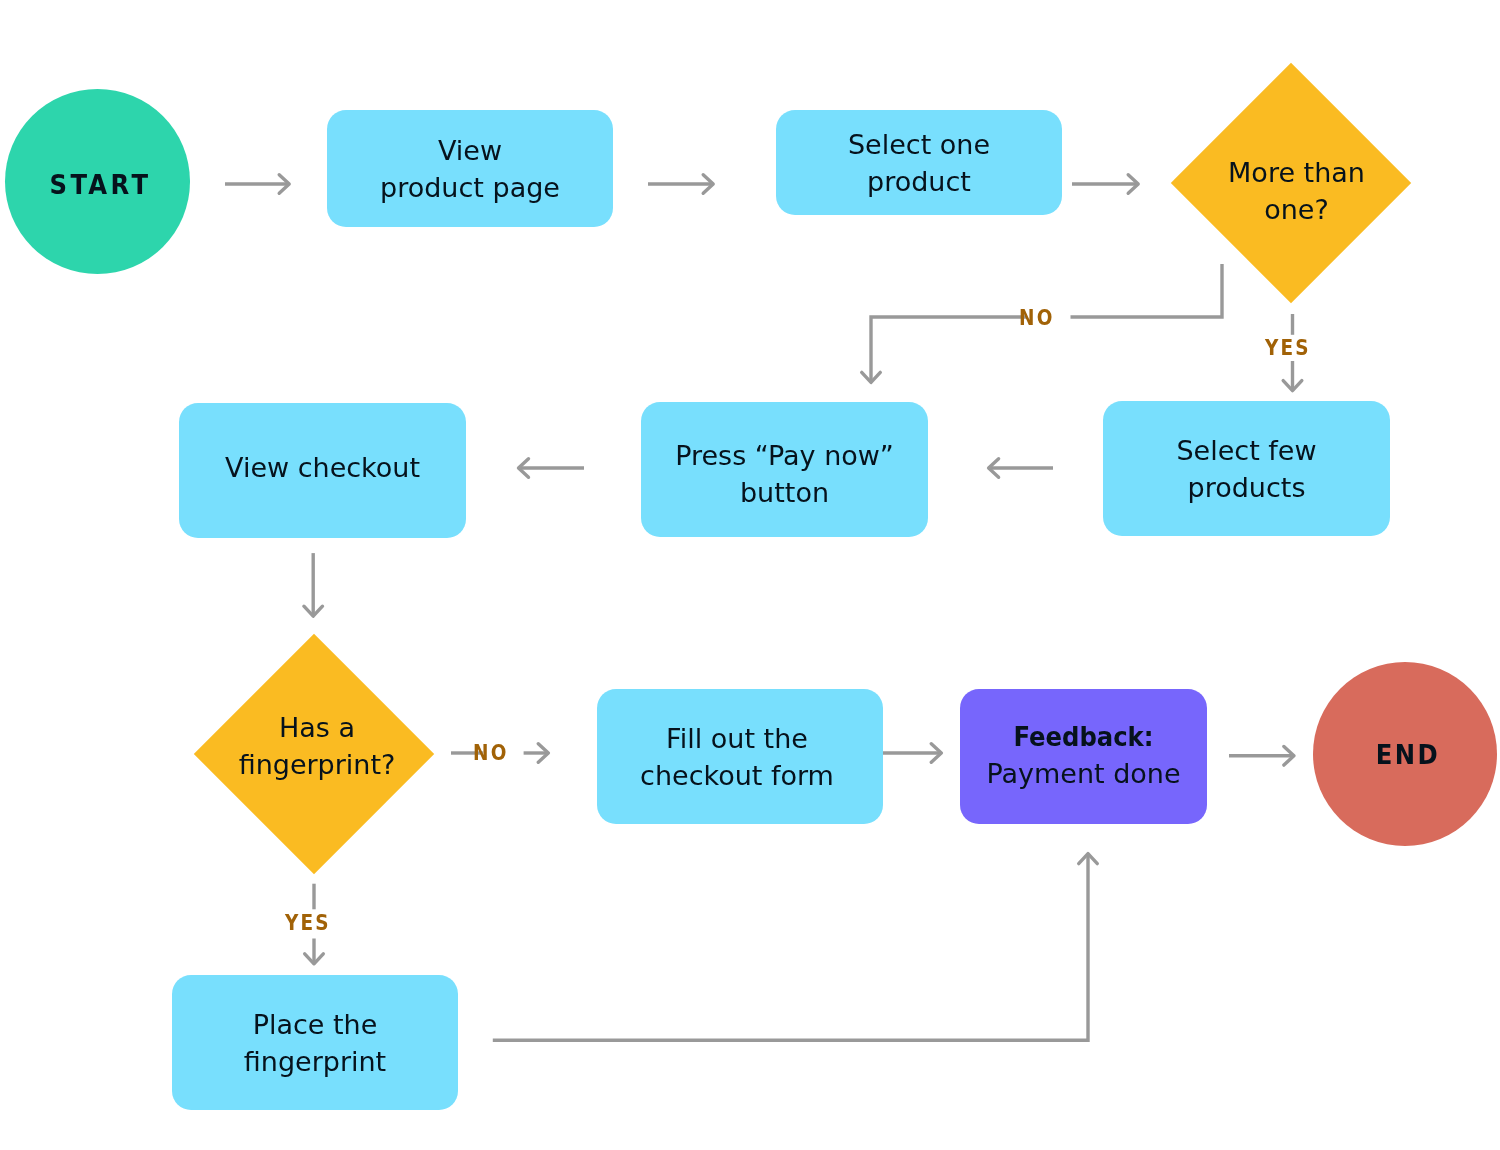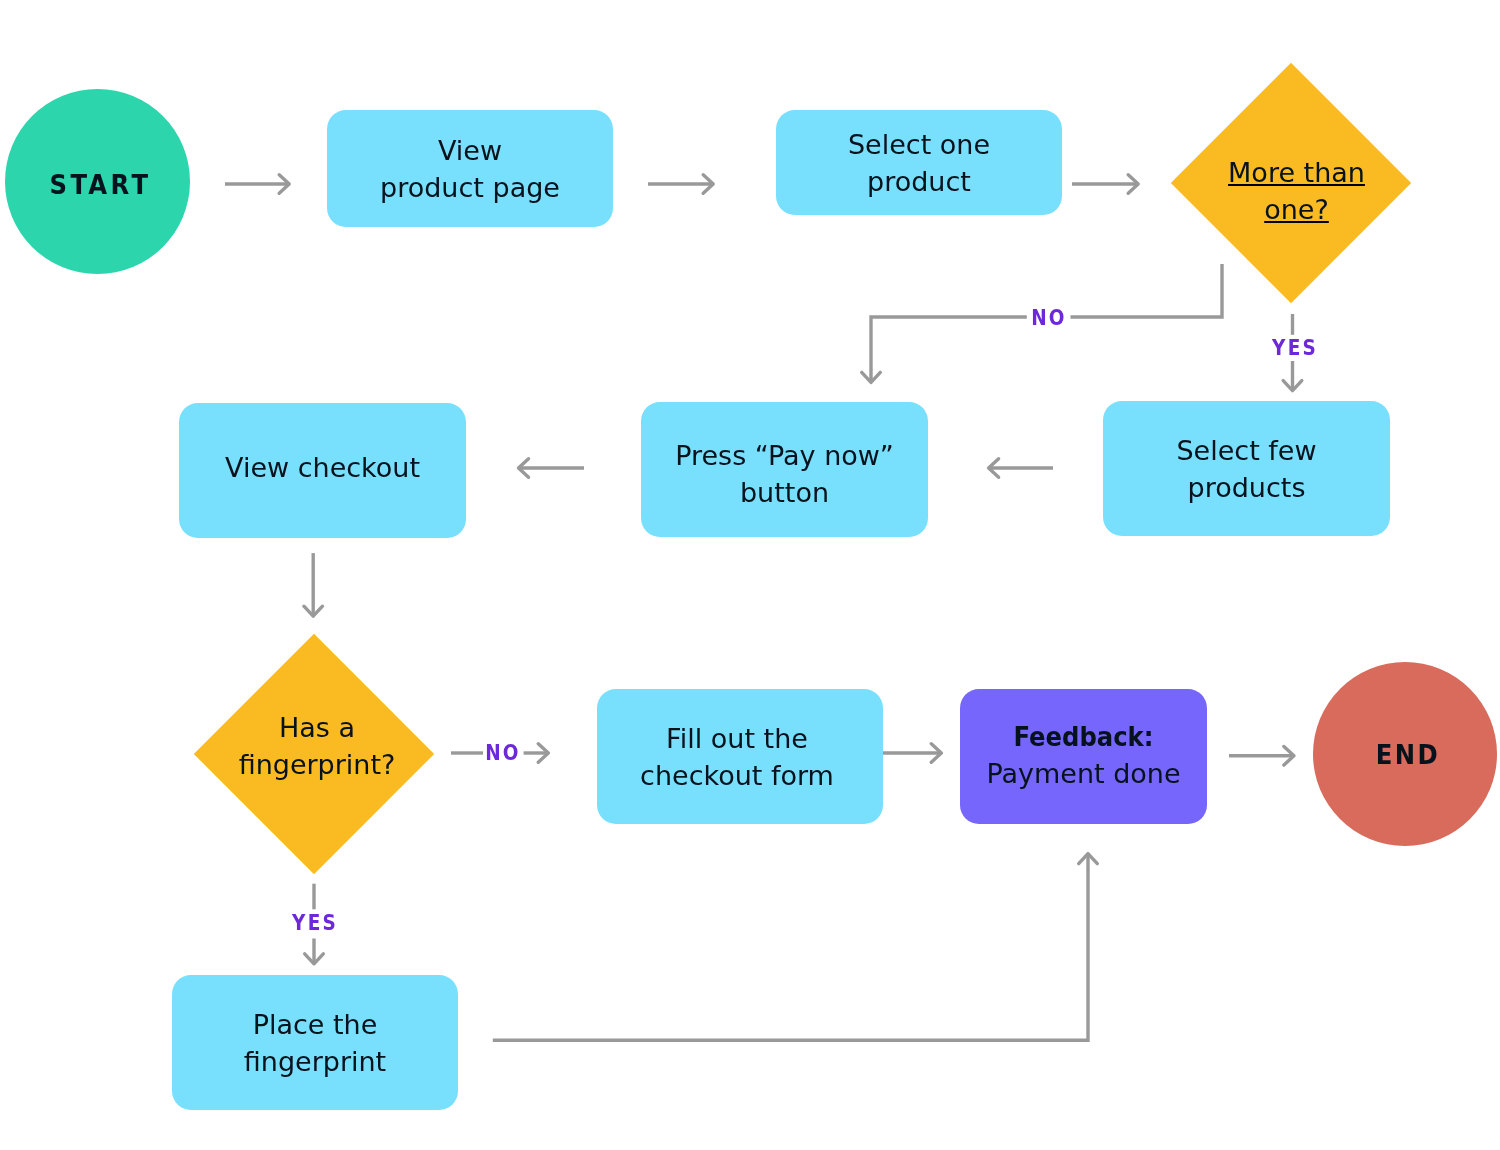--- a/index.html
+++ b/index.html
@@ -12,22 +12,22 @@
         text-align:center;box-sizing:border-box;z-index:2;}
   .lbl{color:#06121c;transform:translateZ(0);font-size:27px;line-height:37px;white-space:nowrap;}
   .rect{border-radius:19px;background:#78dffd;}
   .circle{border-radius:50%;}
   .cap{font-weight:700;font-stretch:condensed;letter-spacing:2.7px;font-size:27px;text-align:center;}
   .diamond{position:absolute;z-index:2;}
   .diamond .dshape{position:absolute;left:0;top:0;width:100%;height:100%;
                    background:#fabb22;transform:rotate(45deg);}
   .diamond .dtext{position:absolute;left:0;top:0;width:100%;height:100%;
                   display:flex;align-items:center;justify-content:center;text-align:center;}
-  .elabel{position:absolute;color:#6d28d9;transform:translateZ(0);font-size:20.5px;font-weight:700;
-          font-stretch:condensed;letter-spacing:2.2px;text-align:center;z-index:3;
+  .elabel{position:absolute;color:#a16207;transform:translateZ(0);font-size:20.5px;font-weight:700;
+          font-stretch:condensed;letter-spacing:2.2px;text-align:left;z-index:3;
           line-height:20px;white-space:nowrap;}
 </style>
 </head>
 <body>
 
 <div id="canvas">
 
   <svg id="wires" viewBox="0 0 1500 1150">
     <g fill="none" stroke="#999999" stroke-width="3.4" stroke-linecap="butt" stroke-linejoin="miter">
 
@@ -115,21 +115,21 @@
 
   <div class="node rect" style="left:776px;top:110px;width:286px;height:105px;">
     <span class="lbl">
       <span>Select one</span><br>
       <span>product</span>
     </span>
   </div>
 
   <div class="diamond" style="left:1205.5px;top:97.5px;width:170px;height:170px;">
     <div class="dshape"></div>
-    <div class="dtext" style="top:8px;left:6px;text-decoration:underline;">
+    <div class="dtext" style="top:8px;left:6px;">
       <span class="lbl">
         <span>More than</span><br>
         <span>one?</span>
       </span>
     </div>
   </div>
 
   <div class="node rect" style="left:641px;top:402px;width:287px;height:135px;">
     <span class="lbl" style="position:relative;top:4px;">
       <span>Press “Pay now”</span><br>

